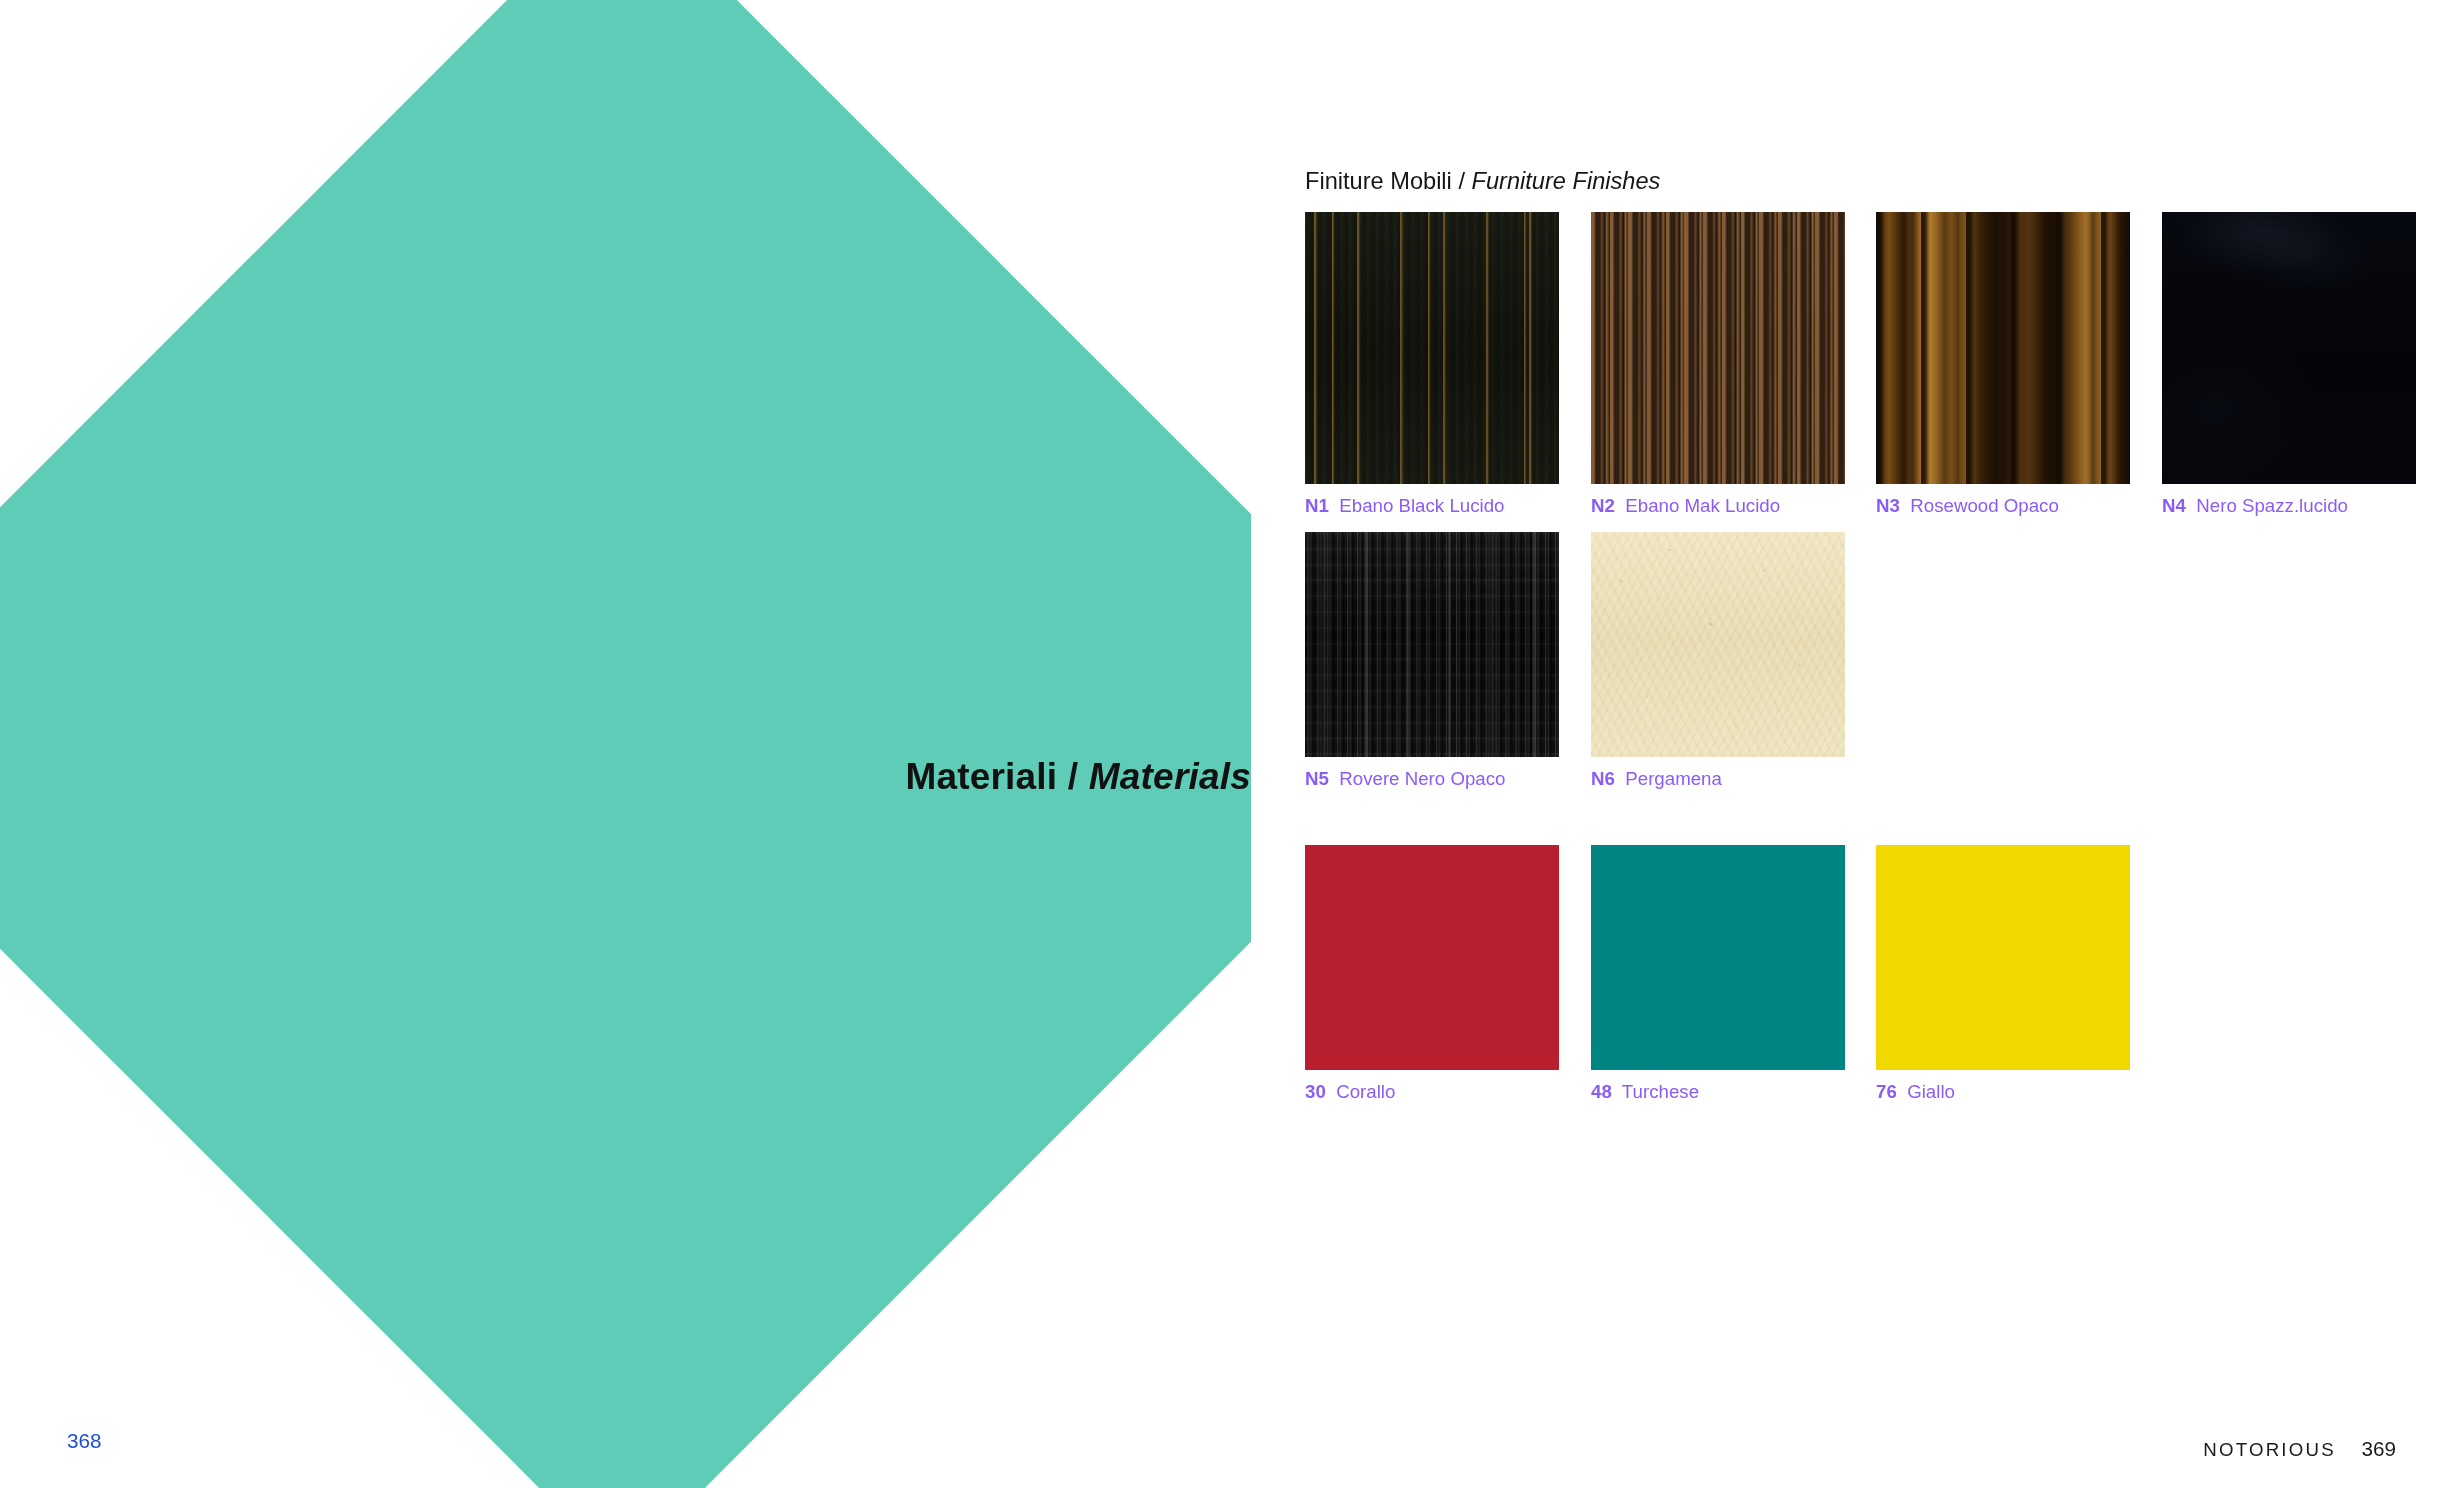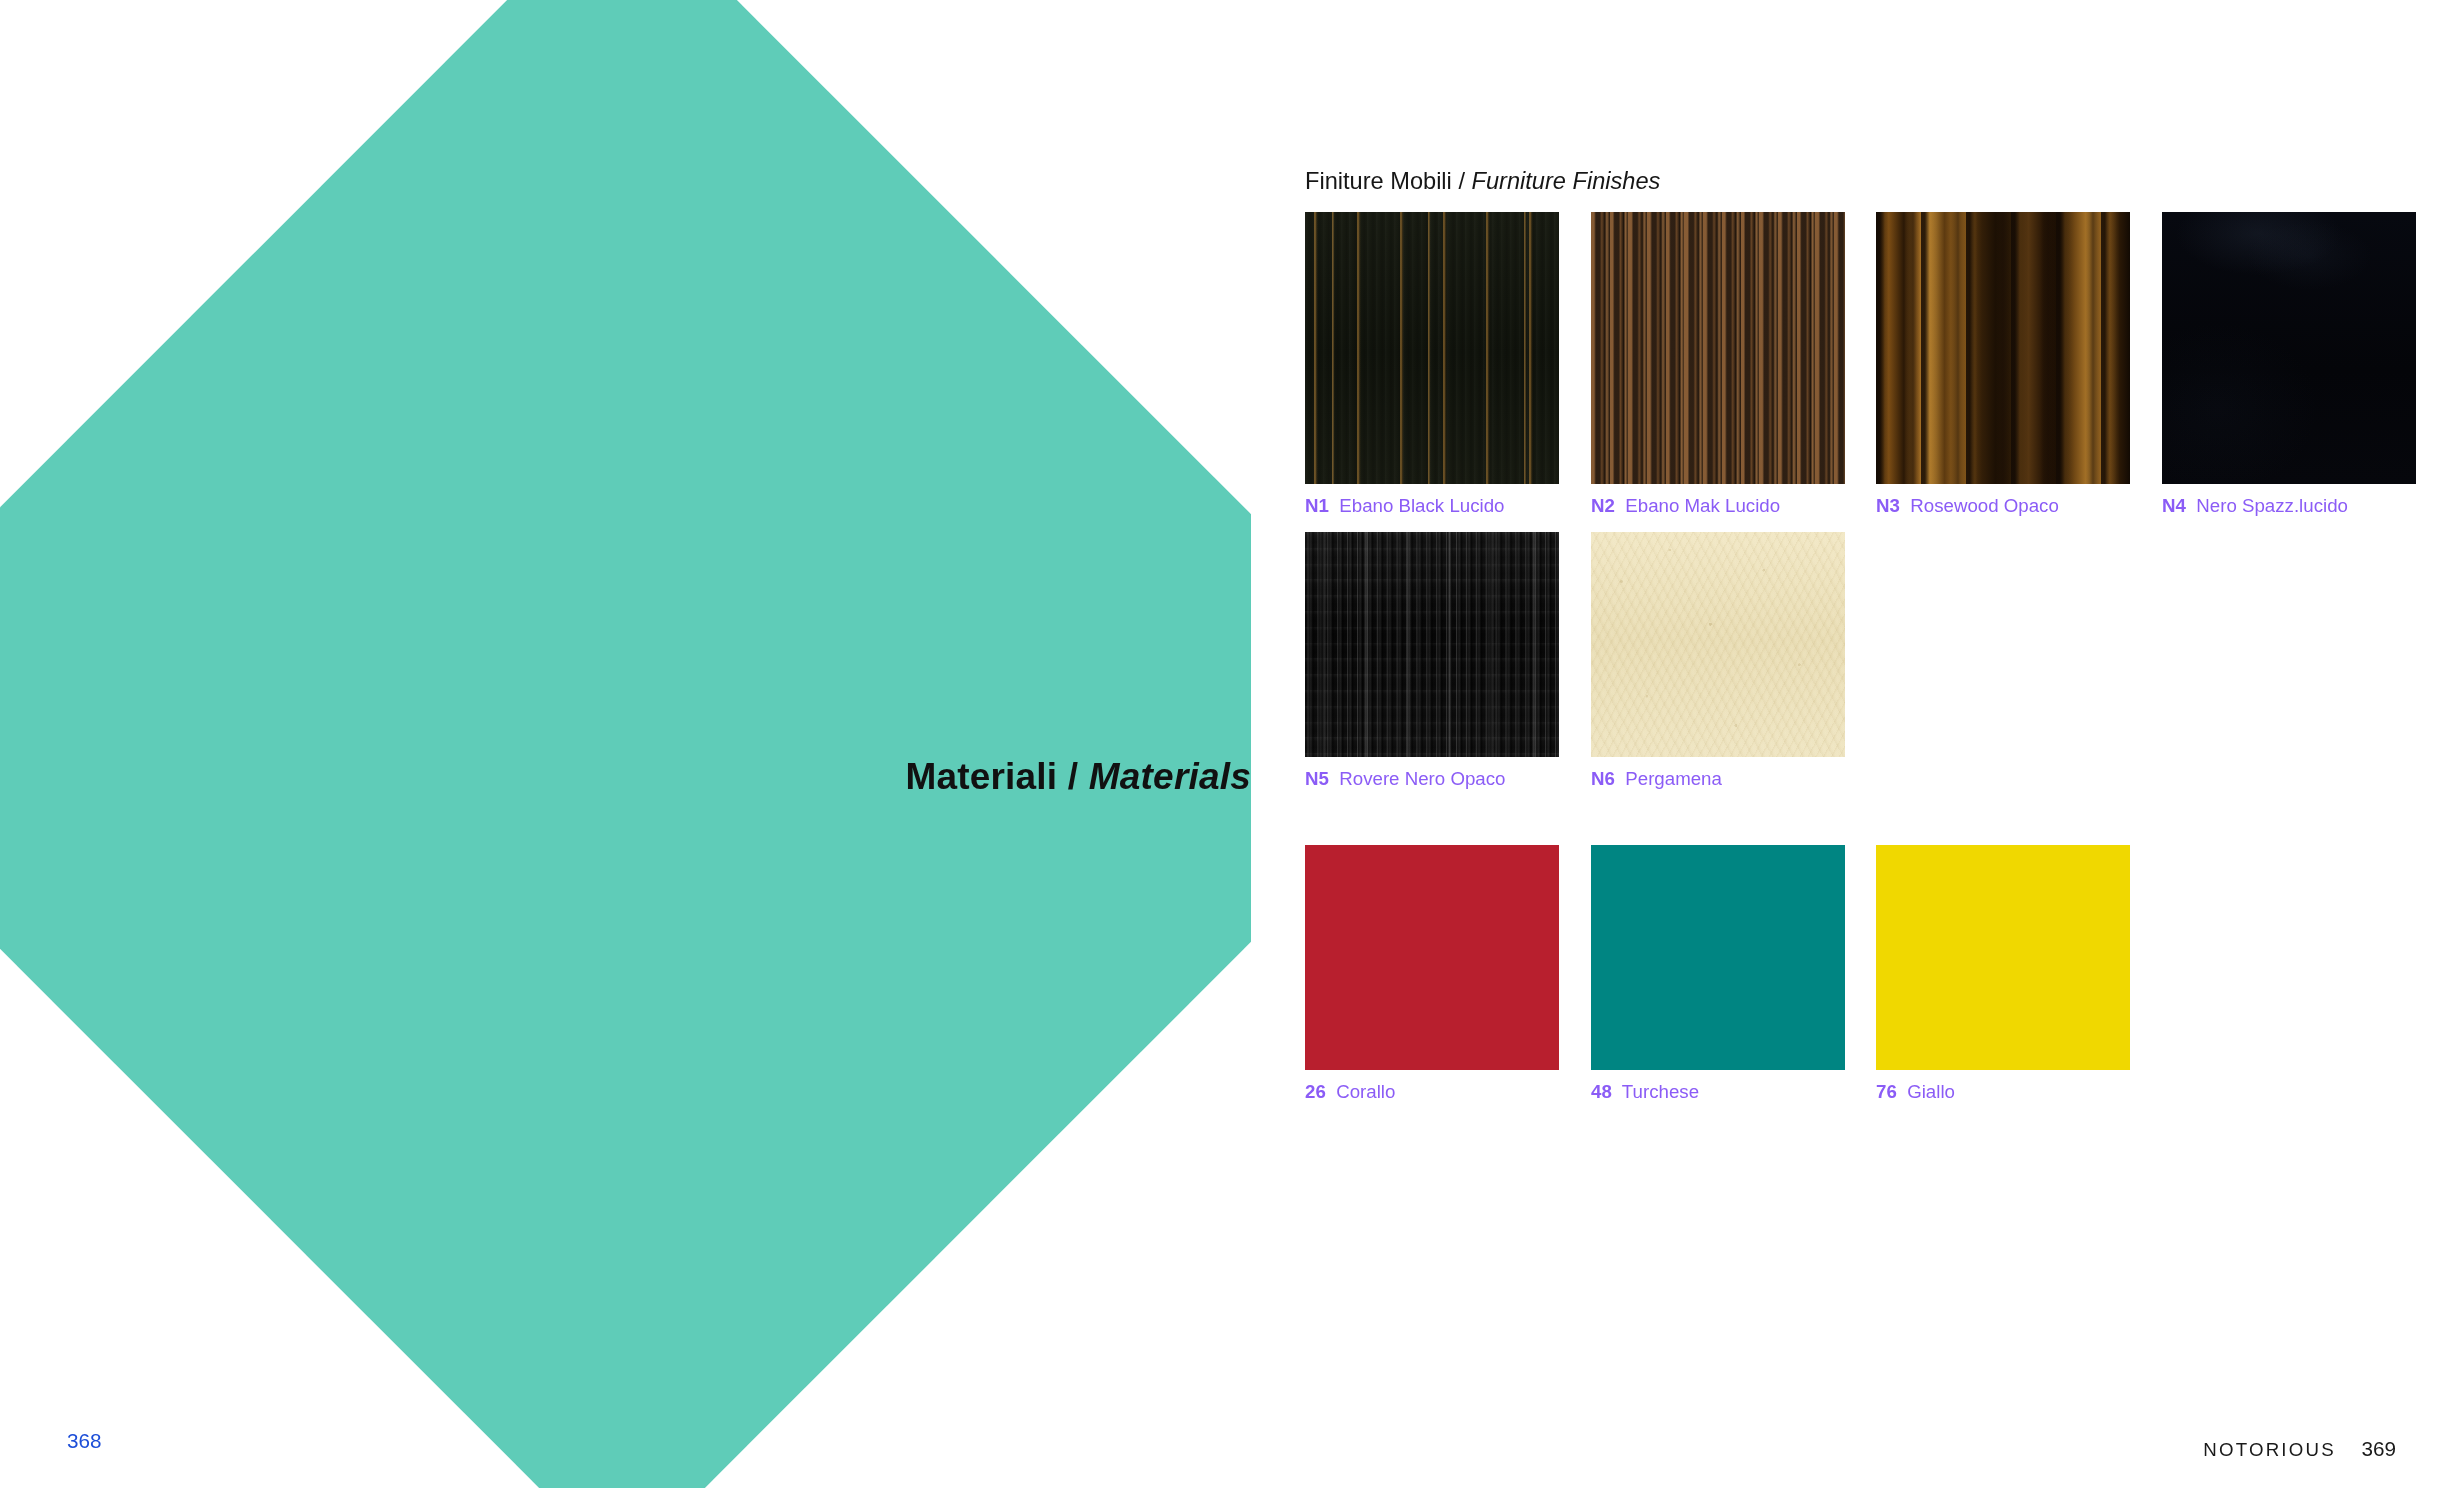--- a/index.html
+++ b/index.html
@@ -353,21 +353,21 @@
             <div class="swatch-label"><span class="code">N5</span><span class="name">&nbsp; Rovere Nero Opaco</span></div>
           </div>
           <div class="swatch-cell" style="left: 286px;">
             <div class="swatch-box tex-pergamena" title="N6 Pergamena" style="width: 254px; height: 225px;"></div>
             <div class="swatch-label"><span class="code">N6</span><span class="name">&nbsp; Pergamena</span></div>
           </div>
         </div>
         <div class="swatch-row" style="top: 697px;">
           <div class="swatch-cell" style="left: 0px;">
             <div class="swatch-box swatch-solid" title="26 Corallo" style="width: 254px; height: 225px; background: rgb(184, 31, 46);"></div>
-            <div class="swatch-label"><span class="code">26</span><span class="name">&nbsp; Corallo</span></div>
+            <div class="swatch-label"><span class="code">30</span><span class="name">&nbsp; Corallo</span></div>
           </div>
           <div class="swatch-cell" style="left: 286px;">
             <div class="swatch-box swatch-solid" title="48 Turchese" style="width: 254px; height: 225px; background: rgb(0, 133, 130);"></div>
             <div class="swatch-label"><span class="code">48</span><span class="name">&nbsp; Turchese</span></div>
           </div>
           <div class="swatch-cell" style="left: 571px;">
             <div class="swatch-box swatch-solid" title="76 Giallo" style="width: 254px; height: 225px; background: rgb(240, 216, 0);"></div>
             <div class="swatch-label"><span class="code">76</span><span class="name">&nbsp; Giallo</span></div>
           </div>
         </div>

